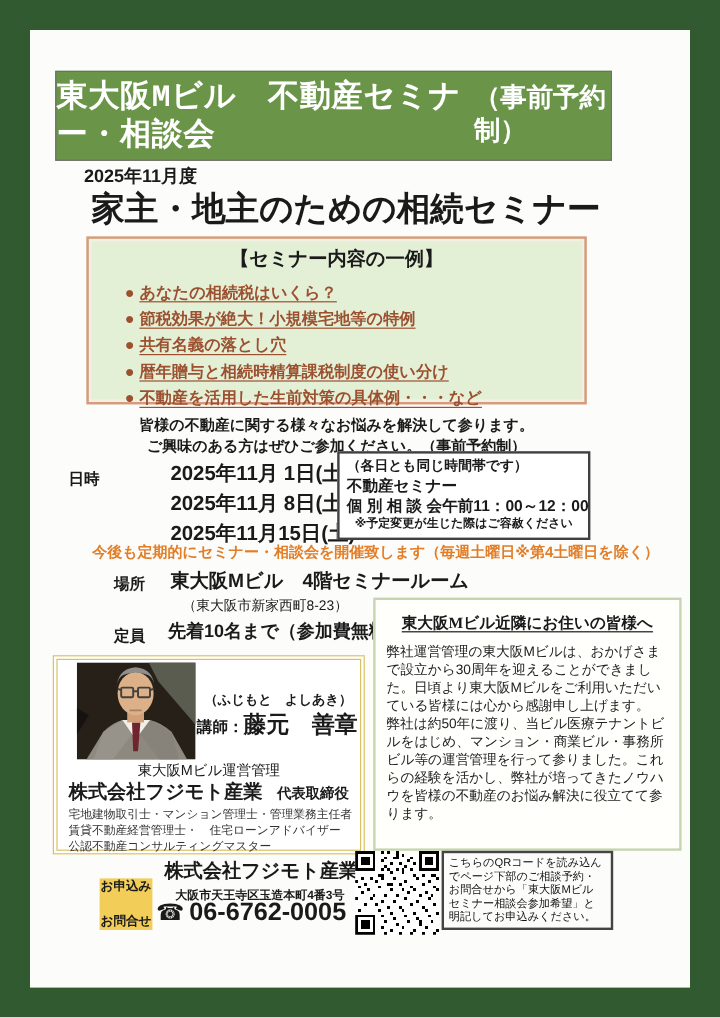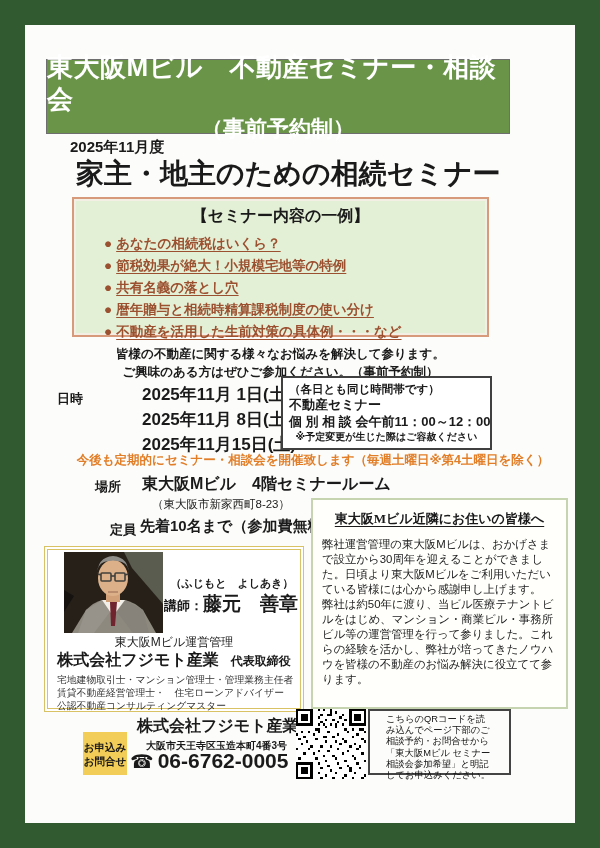--- a/index.html
+++ b/index.html
@@ -5,21 +5,21 @@
   html,body{margin:0;padding:0;background:#e8e8e8;}
   .page{
     position:relative;width:600px;height:848px;background:#fcfcfa;overflow:hidden;
     font-family:"Liberation Sans","DejaVu Sans",sans-serif;color:#1a1a1a;
   }
   .frame{position:absolute;inset:0;border:25px solid #315a31;z-index:40;pointer-events:none;}
   .abs{position:absolute;}
 
   
   .header-box{left:46px;top:59px;width:462px;height:73px;background:#6a9549;border:1px solid #6e6e6e;
-    display:flex;flex-direction:column;align-items:center;justify-content:center;color:#fff;font-weight:bold;}
+    display:flex;flex-direction:row;align-items:center;justify-content:center;color:#fff;font-weight:bold;font-family:Liberation Mono, monospace;}
   .header-line1{font-size:26px;letter-spacing:.5px;line-height:32px;}
   .header-line2{font-size:22px;line-height:28px;}
 
   .month{left:70px;top:138px;font-size:15px;font-weight:bold;}
   .main-title{left:76px;top:155px;font-size:28px;font-weight:bold;white-space:nowrap;}
 
   
   .seminar-box{left:72px;top:197px;width:417px;height:140px;background:#e4f0d6;
     border:2px solid #d79a7a;box-shadow:inset 0 0 0 2px #f4efe4;box-sizing:border-box;}
   .seminar-heading{text-align:center;font-weight:bold;font-size:16px;margin-top:7px;}
@@ -58,29 +58,29 @@
   .lecturer .pre{font-size:13px;font-weight:bold;margin-top:13px;}
   .lecturer .name{font-size:19px;font-weight:bold;}
   .speaker-org{position:absolute;left:0;top:84px;width:100%;text-align:center;font-size:12px;}
   .speaker-company-row{position:absolute;left:0;top:100px;width:100%;text-align:center;white-space:nowrap;}
   .speaker-company{font-size:16px;font-weight:bold;}
   .speaker-position{font-size:12px;font-weight:bold;}
   .quals{position:absolute;left:9px;top:123px;font-size:9.8px;line-height:13px;color:#333;white-space:nowrap;}
 
   
   .contact-box{left:83px;top:732px;width:44px;height:43px;background:#f2cd58;display:flex;flex-direction:column;
-    align-items:center;justify-content:center;font-size:10.5px;font-weight:bold;line-height:14px;}
+    align-items:center;justify-content:space-between;font-size:10.5px;font-weight:bold;line-height:14px;}
   .contact-company{left:137px;top:716px;font-size:16px;font-weight:bold;}
   .contact-address{left:146px;top:739px;font-size:10px;font-weight:bold;}
   .contact-phone{left:130px;top:749px;font-size:21px;font-weight:bold;white-space:nowrap;}
   .contact-phone .tel-icon{font-size:19px;margin-right:4px;}
 
   .qr{left:296px;top:709px;width:70px;height:70px;}
   .qr-note-box{left:368px;top:709px;width:143px;height:66px;border:2px solid #444;box-sizing:border-box;
-    padding:3px 16px;font-size:9.3px;line-height:11.2px;color:#111;}
+    padding:3px 4px;font-size:9.3px;line-height:11.2px;color:#111;}
 </style>
 </head>
 <body>
 
 <div class="page">
   <div class="frame"></div>
 
   <div class="abs header-box">
     <div class="header-line1">東大阪Mビル　不動産セミナー・相談会</div>
     <div class="header-line2">（事前予約制）</div>
@@ -116,21 +116,21 @@
     </div>
     <div class="time-caution">※予定変更が生じた際はご容赦ください</div>
   </div>
 
   <div class="abs orange-note">今後も定期的にセミナー・相談会を開催致します（毎週土曜日※第4土曜日を除く）</div>
 
   <div class="abs lbl" style="left:95px;top:478px;">場所</div>
   <div class="abs place-value">東大阪Mビル　4階セミナールーム</div>
   <div class="abs place-address">（東大阪市新家西町8-23）</div>
 
-  <div class="abs lbl" style="left:110px;top:521px;">定員</div>
+  <div class="abs lbl" style="left:95px;top:521px;">定員</div>
   <div class="abs capacity-value">先着10名まで（参加費無料）</div>
 
   <div class="abs neighbors-box">
     <div class="neighbors-title">東大阪Mビル近隣にお住いの皆様へ</div>
     <p>弊社運営管理の東大阪Mビルは、おかげさまで設立から30周年を迎えることができました。日頃より東大阪Mビルをご利用いただいている皆様には心から感謝申し上げます。</p>
     <p>弊社は約50年に渡り、当ビル医療テナントビルをはじめ、マンション・商業ビル・事務所ビル等の運営管理を行って参りました。これらの経験を活かし、弊社が培ってきたノウハウを皆様の不動産のお悩み解決に役立てて参ります。</p>
   </div>
 
   <div class="abs speaker-card">
     <svg class="photo" viewBox="0 0 99 81">

